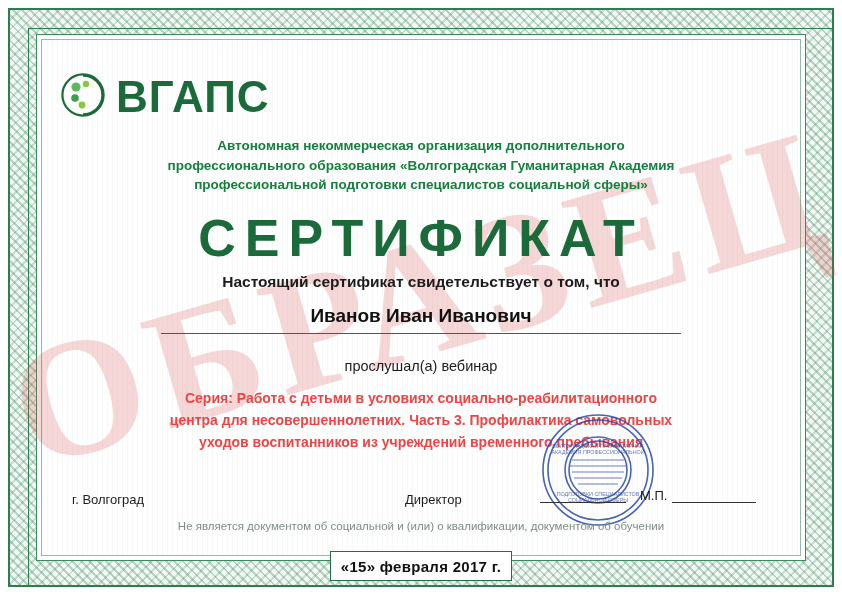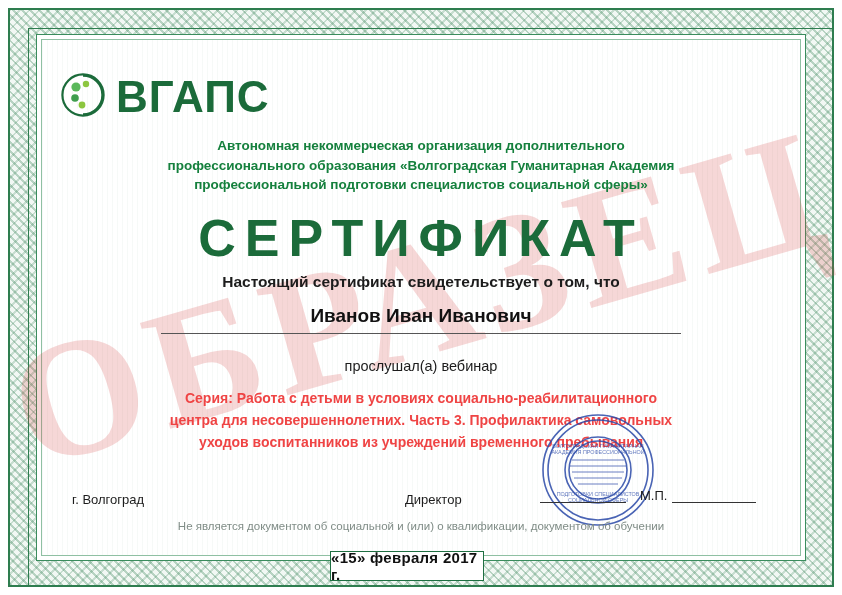--- a/index.html
+++ b/index.html
@@ -254,21 +254,21 @@
     text-align: center;
     font-size: 11.5px;
     color: #7f8c86;
   }
 
   
   .date-box {
     position: absolute;
     left: 330px;
     top: 551px;
-    width: 154px;
+    width: 182px;
     height: 30px;
     box-sizing: border-box;
     border: 1.5px solid #1f6f42;
     background: #ffffff;
     display: flex;
     align-items: center;
     justify-content: center;
     font-size: 15px;
     font-weight: bold;
     color: #111;

